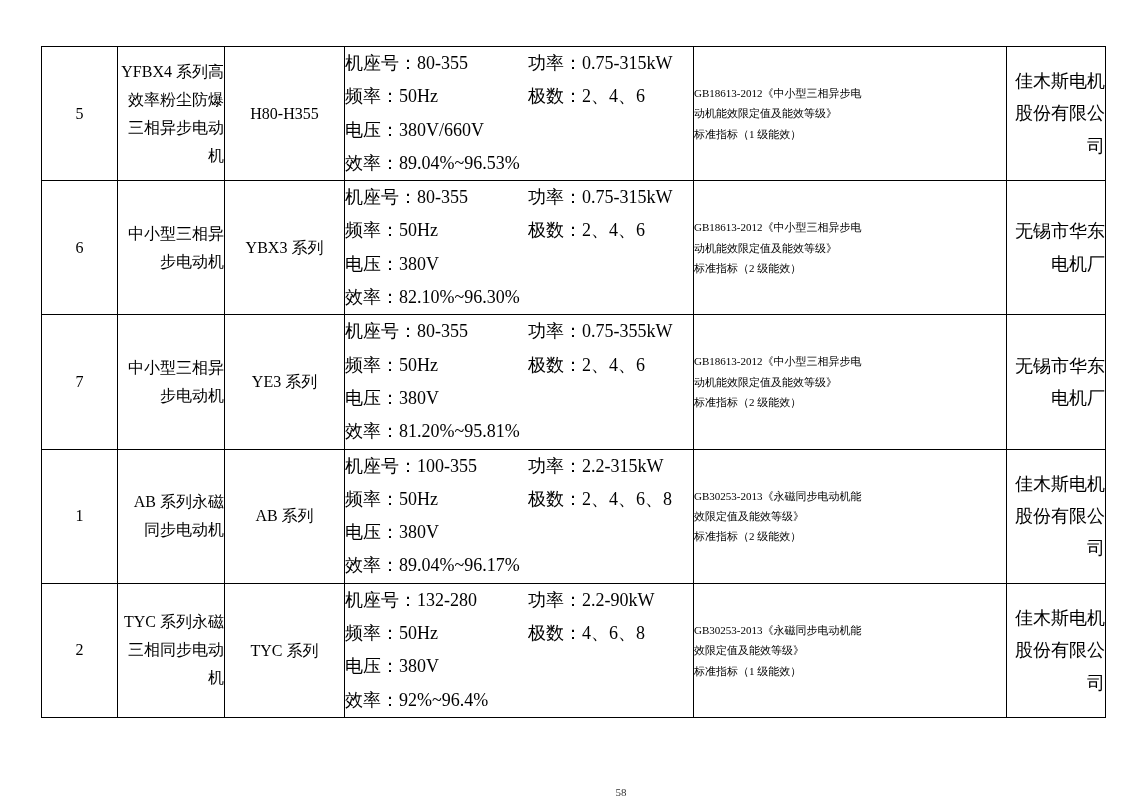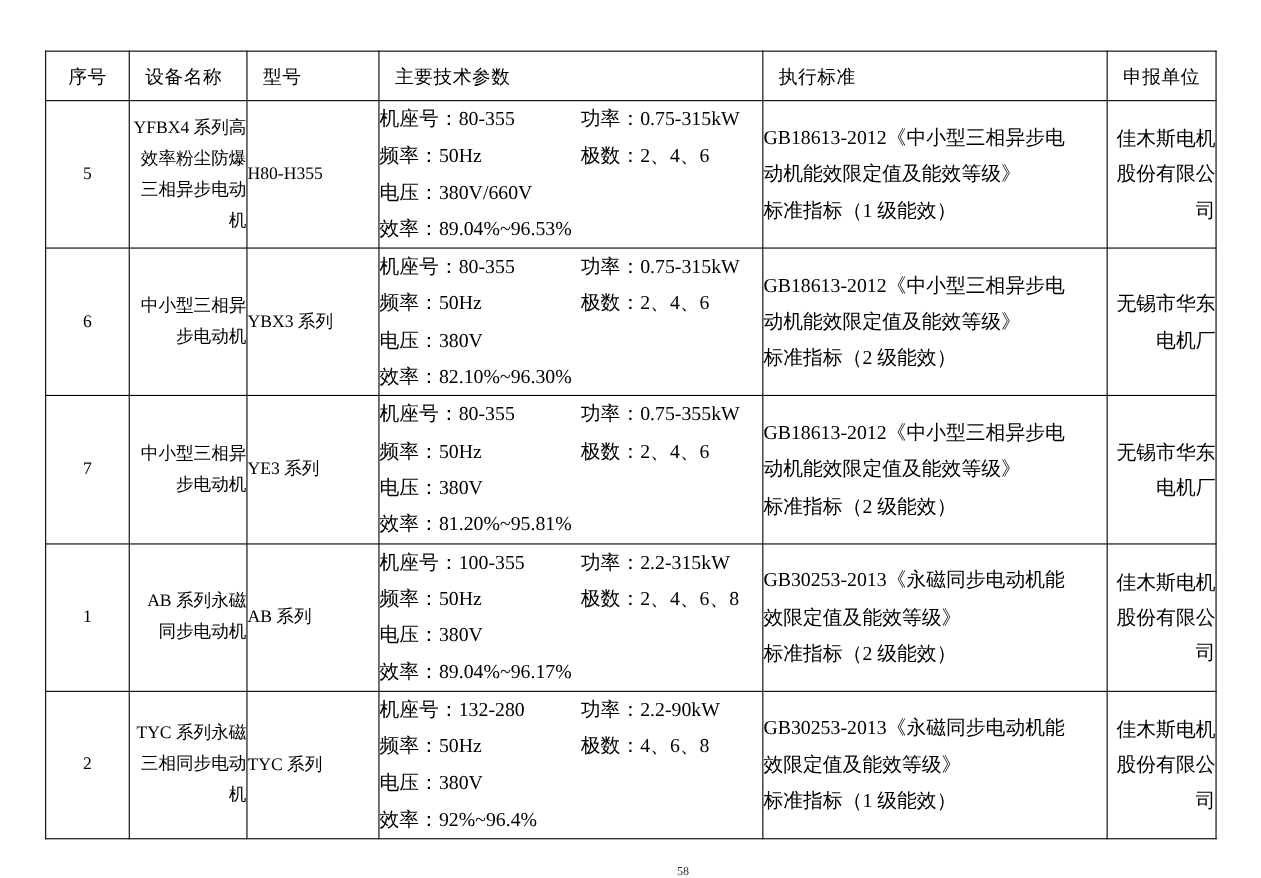--- a/index.html
+++ b/index.html
@@ -53,32 +53,32 @@
     text-align: center;
     font-size: 16px;
   }
   td.name {
     text-align: right;
     font-size: 16px;
     line-height: 1.75;
     padding: 6px 8px;
   }
   td.model {
-    text-align: left;
+    text-align: center;
     font-size: 16px;
     line-height: 1.6;
     padding: 6px 6px;
   }
   td.params {
     font-size: 18px;
     line-height: 1.85;
     padding: 10px 0 10px 14px;
   }
   td.std {
-    font-size: 18px;
+    font-size: 11px;
     line-height: 1.85;
     padding: 10px 10px 10px 12px;
   }
   td.unit {
     text-align: right;
     font-size: 18px;
     line-height: 1.8;
     padding: 6px 6px;
   }
   .prow {
@@ -119,28 +119,20 @@
   <table class="spec">
     <colgroup>
       <col class="c-seq">
         <col class="c-name">
         <col class="c-model">
       <col class="c-params">
         <col class="c-std">
         <col class="c-unit">
     </colgroup>
     <tbody>
-      <tr class="hdr">
-        <td class="ctr">序号</td>
-        <td class="pad-l">设备名称</td>
-        <td class="pad-l">型号</td>
-        <td class="pad-l">主要技术参数</td>
-        <td class="pad-l">执行标准</td>
-        <td class="ctr">申报单位</td>
-      </tr>
 
       <tr>
         <td class="seq">5</td>
         <td class="name">YFBX4 系列高效率粉尘防爆三相异步电动机</td>
         <td class="model">H80-H355</td>
         <td class="params">
           <div class="prow">
             <span class="k"><span>机座号：</span><span>80-355</span></span>
             <span class="v"><span>功率：</span><span>0.75-315kW</span></span>
           </div>

